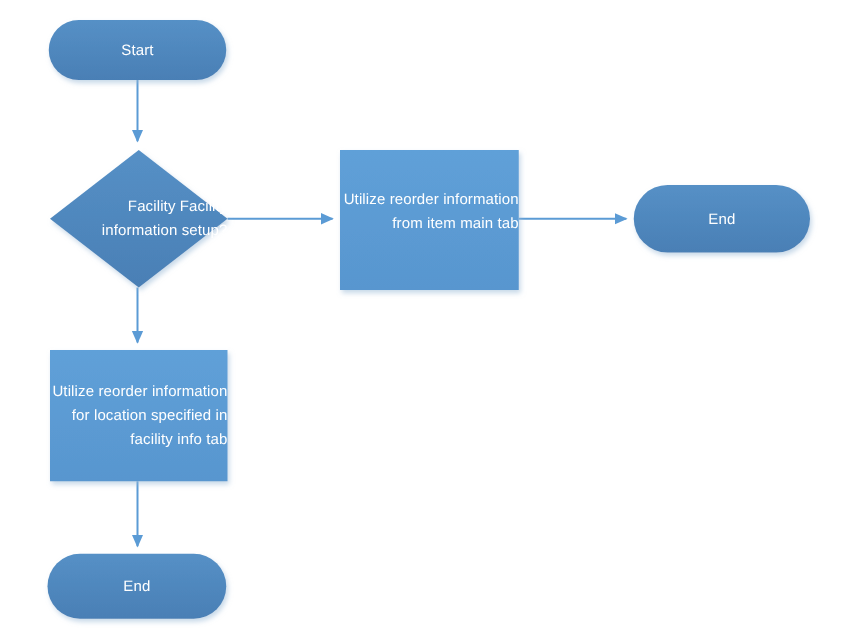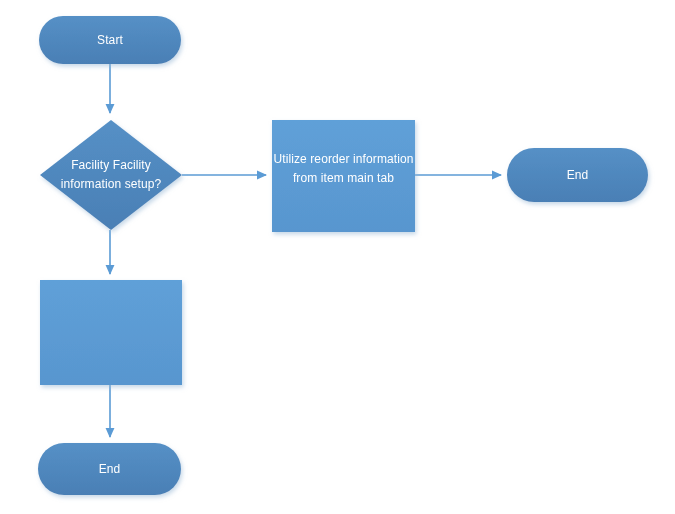--- a/index.html
+++ b/index.html
@@ -23,21 +23,21 @@
     left: 0;
     top: 0;
     width: 675px;
     height: 514px;
   }
   .node-label {
     position: absolute;
     display: flex;
     align-items: center;
     justify-content: center;
-    text-align: center;
+    text-align: right;
     color: #ffffff;
     font-family: "Liberation Sans", sans-serif;
     font-size: 12px;
     line-height: 19px;
     letter-spacing: 0.1px;
     pointer-events: none;
     white-space: pre-line;
   }
   .label-start   { left: 39px;  top: 16px;  width: 142px; height: 48px; }
   .label-decision{ left: 40px;  top: 130px; width: 142px; height: 90px; }
@@ -91,16 +91,17 @@
   </svg>
 
   <div class="node-label label-start">Start</div>
 
   <div class="node-label label-decision">Facility Facility information setup?</div>
 
   <div class="node-label label-rect-r">Utilize reorder information from item main tab</div>
 
   <div class="node-label label-end-r">End</div>
 
+  <div class="node-label label-rect-b">Utilize reorder information for location specified in facility info tab</div>
 
   <div class="node-label label-end-b">End</div>
 
 </div>
 
 </body></html>

